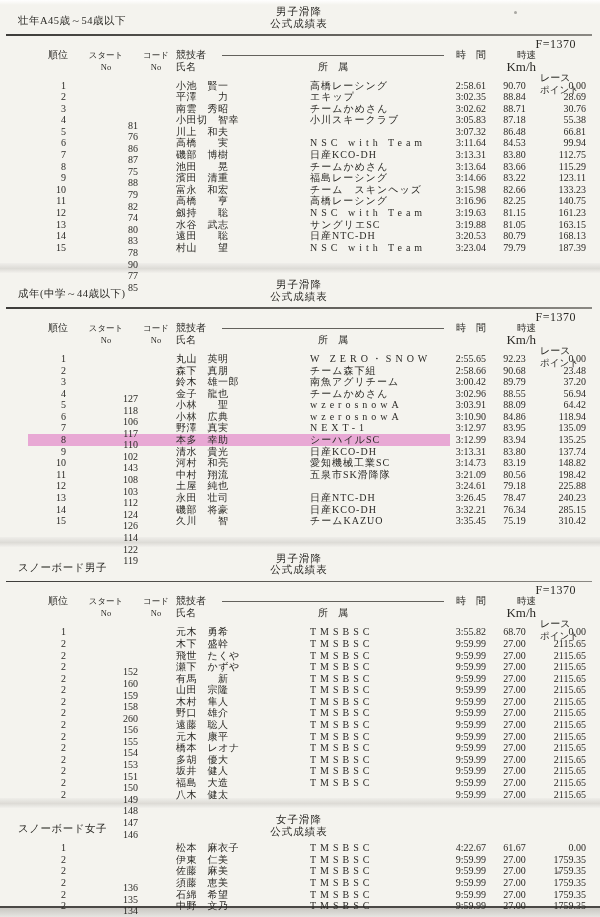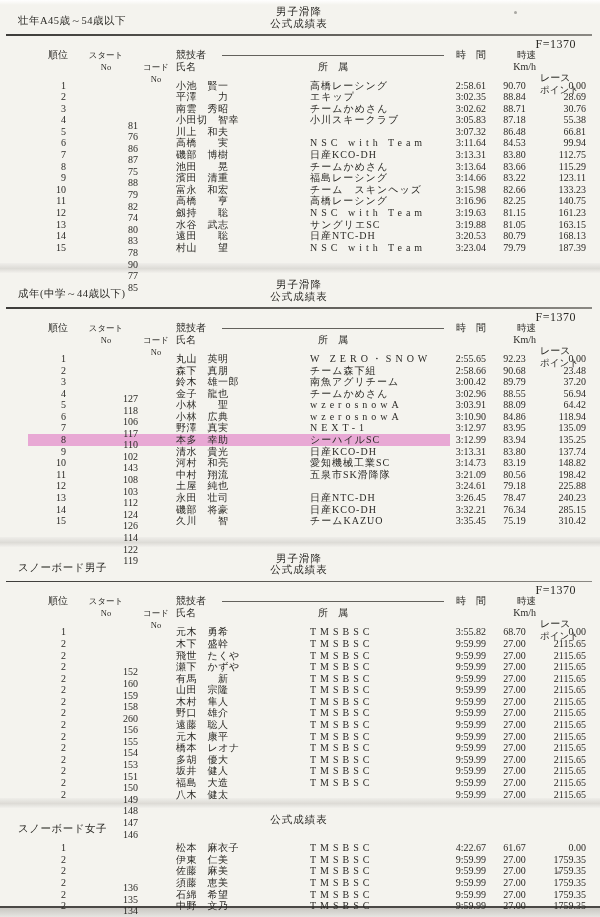--- a/index.html
+++ b/index.html
@@ -31,28 +31,28 @@
   .title-rule{height:1.5px;margin:3px 0 2px 0;border:none;
     background:linear-gradient(to right,#3e3d3a,#6e6c67 70%,#8a8883);}
   
   .table-header{position:relative;padding:1px 0 4px 0;}
   .h-f{font-size:12px;text-align:right;padding-right:16px;height:10px;line-height:10px;letter-spacing:.5px;}
   .h-line{display:grid;grid-template-columns:64px 72px 28px 134px 136px 54px 46px 50px;
     height:12px;line-height:12px;font-size:10px;}
   .h-line .hc{white-space:pre;}
   .hc.rank{text-align:right;padding-right:2px;}
   .hc.start{text-align:center;font-size:8.5px;}
-  .hc.code{text-align:center;font-size:8.5px;margin-top:12px;}
+  .hc.code{text-align:center;font-size:8.5px;}
   .hc.name{text-align:left;padding-left:6px;}
   .hc.team{text-align:left;padding-left:14px;}
   .hc.time{text-align:right;padding-right:8px;}
   .hc.speed{text-align:right;padding-right:4px;font-size:9.5px;}
   .hc.points{text-align:left;padding-right:8px;margin-top:23px;}
   .hc.points.sub{font-size:9.5px;padding-right:4px;}
-  .hc.speed.unit{font-size:10px;}
+  .hc.speed.unit{font-size:13px;}
   .header-dash{position:absolute;left:216px;top:17px;width:222px;height:0;
     border-top:1px solid #63615c;}
   
   .rows{margin-top:3px;}
   .row{position:relative;display:grid;grid-template-columns:64px 72px 28px 134px 136px 54px 46px 50px;
     height:11.6px;line-height:11.6px;font-size:10px;}
   .row .c{position:relative;white-space:pre;overflow:visible;}
   .c.rank{text-align:right;padding-right:4px;}
   .c.start{text-align:right;padding-right:4px;margin-top:40px;}
   .c.code{text-align:center;}
@@ -678,20 +678,21 @@
     <span class="c speed">27.00</span>
     <span class="c points">2115.65</span>
   </div>
 </div>
   </section>
 
   <section class="result-section">
     <div class="section-head">
       <div class="category">スノーボード女子</div>
       <div class="event-titles">
+        <div>女子滑降</div>
         <div>公式成績表</div>
       </div>
     </div>
 
     <div class="rows">
   <div class="row">
     <span class="c rank">1</span>
     <span class="c start">136</span>
     <span class="c code"></span>
     <span class="c name">松本　麻衣子</span>

